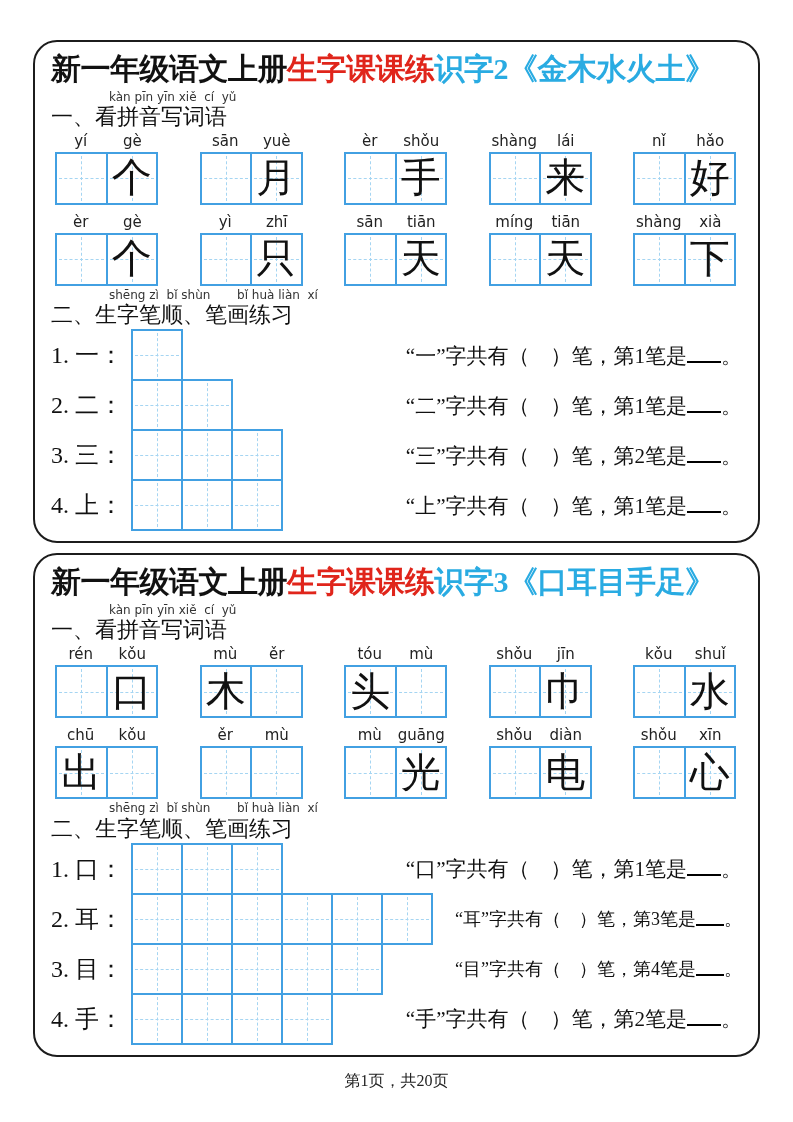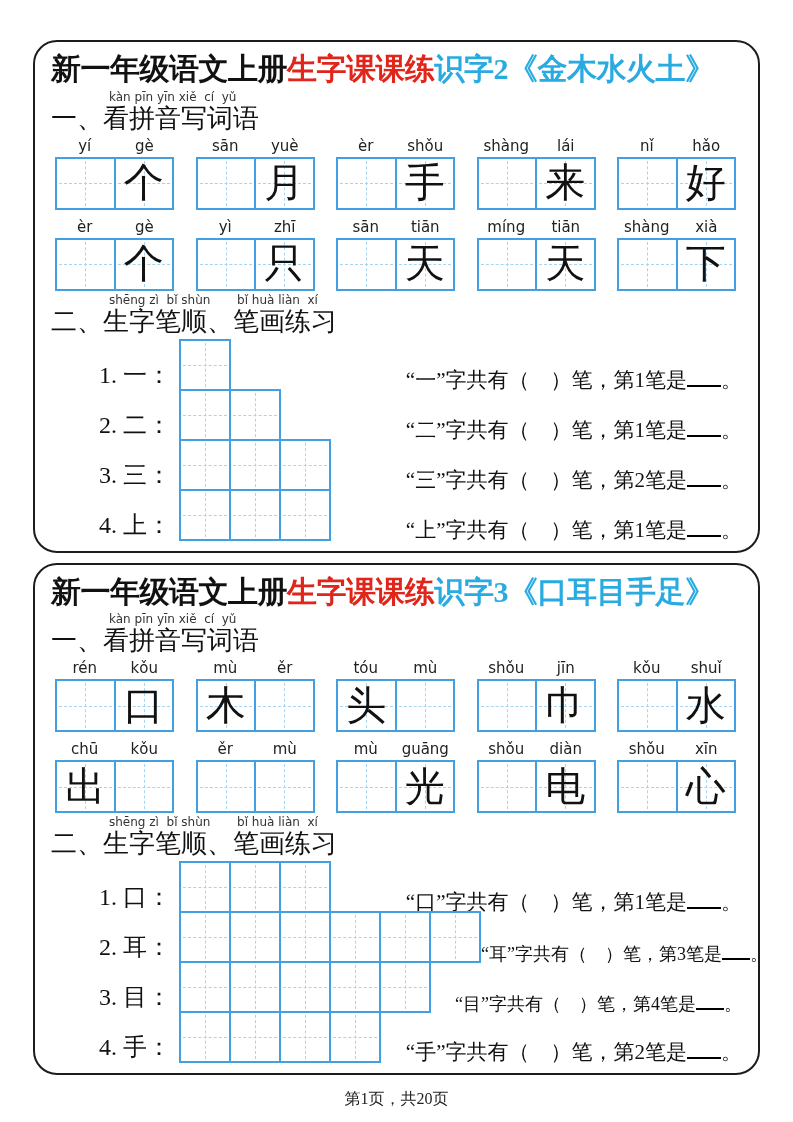--- a/index.html
+++ b/index.html
@@ -32,29 +32,29 @@
 
   .sec-head { margin-top: 3px; }
   .sec-pinyin {
     font-family: "DejaVu Sans", sans-serif;
     font-size: 12px;
     color: #333;
     margin-left: 58px;
     white-space: pre;
     line-height: 1.1;
   }
-  .sec-title { font-size: 26px; line-height: 1.15; }
+  .sec-title { font-size: 22px; line-height: 1.15; }
 
   .word-row {
     display: flex;
     justify-content: space-between;
     padding: 0 8px 0 4px;
     margin-top: 3px;
   }
-  .pair { width: 119px; }
+  .pair { width: 103px; }
   .pinyin-line {
     display: flex;
     font-family: "DejaVu Sans", sans-serif;
     font-size: 15px;
     color: #222;
     margin-bottom: 2px;
     line-height: 1.2;
   }
   .pinyin-line span { flex: 1; text-align: center; white-space: nowrap; }
   .pbox {
@@ -75,21 +75,21 @@
   .wcell::after, .gcell::after {
     content: ""; position: absolute; top: 2px; bottom: 2px; left: 50%;
     border-left: 1.5px dashed #a5d5f2;
   }
   .han {
     position: relative; z-index: 1;
     font-size: 40px; line-height: 1;
   }
 
   .items { margin-top: 2px; }
-  .item { display: flex; align-items: flex-end; height: 52px; margin-left: 48px; }
+  .item { display: flex; align-items: center; height: 52px; }
   .item + .item { margin-top: -2px; }
   .ilabel { width: 80px; font-size: 24px; white-space: nowrap; flex: none; }
   .igrid { display: flex; height: 52px; flex: none; }
   .gcell {
     position: relative;
     width: 52px; height: 52px;
     border: 2px solid #42a0e2;
     background: #fff;
   }
   .gcell + .gcell { margin-left: -2px; }

